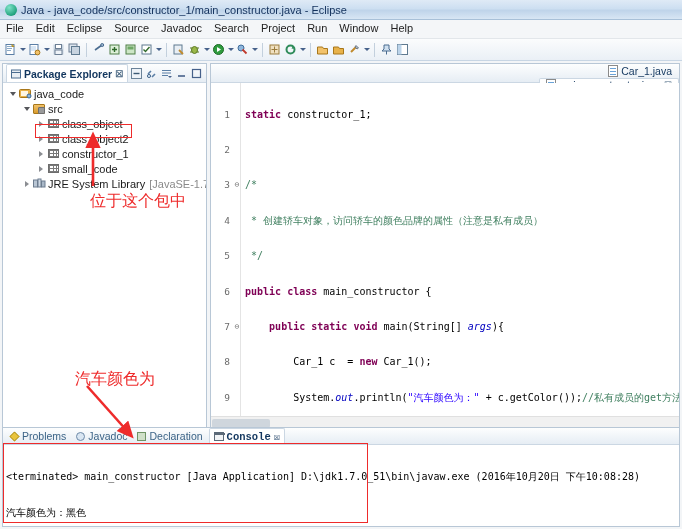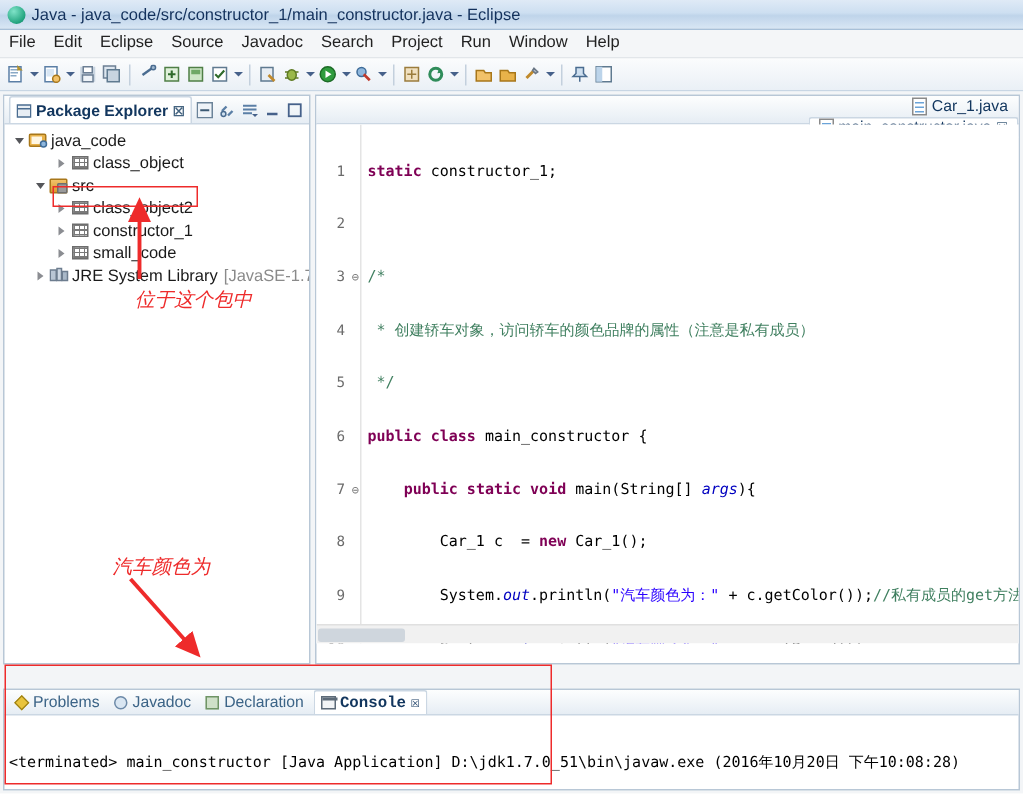--- a/index.html
+++ b/index.html
@@ -221,21 +221,21 @@
   }
   .hthumb {
     position: absolute; left: 1px; top: 2px;
     width: 58px; height: 9px;
     background: #cfd6dd; border-radius: 2px;
   }
 
   
   .console {
     position: absolute;
-    left: 2px; right: 2px; bottom: 2px; height: 68px;
+    left: 2px; right: 2px; bottom: 2px; height: 100px;
     background: #ffffff;
     border: 1px solid #b8c7d6;
   }
   .console-tabbar {
     height: 17px;
     background: linear-gradient(to bottom, #fdfefe, #e6edf4);
     border-bottom: 1px solid #cbd7e3;
     display: flex; align-items: center;
     font-size: 10.5px; color: #3c6487;
     padding-left: 3px;
@@ -266,23 +266,22 @@
 
   
   .ann-box {
     position: absolute;
     border: 1.5px solid #ee2b2b;
     pointer-events: none;
   }
   .ann-text {
     position: absolute;
     color: #ee2b2b;
-    font-size: 13px;
+    font-size: 16px;
     white-space: nowrap;
-    font-style: italic;
   }
   .ann-svg {
     position: absolute; left: 0; top: 0;
     width: 682px; height: 529px;
     pointer-events: none;
   }
 
   
   .pkgico {
     width: 11px; height: 9px;
@@ -530,34 +529,34 @@
           <span class="ticon">
             <svg width="13" height="11" viewBox="0 0 13 11">
                 <rect x="0.5" y="1.5" width="11" height="8" fill="#e8b24a" stroke="#a8771a" rx="1"></rect>
                 <rect x="2" y="3" width="7" height="5" fill="#fff6e2"></rect>
                 <circle cx="10" cy="8" r="2" fill="#8fb7dd" stroke="#3f6c99"></circle>
               </svg>
           </span>
           <span class="tlabel">java_code</span>
         </div>
 
+        <div class="tnode" style="padding-left:18px">
+          <span class="twist open"></span>
+          <span class="ticon">
+              <span class="srcico"></span>
+            </span>
+          <span class="tlabel">src</span>
+        </div>
+
         <div class="tnode" style="padding-left:32px">
           <span class="twist closed"></span>
           <span class="ticon">
               <span class="pkgico"></span>
             </span>
           <span class="tlabel">class_object</span>
-        </div>
-
-        <div class="tnode" style="padding-left:18px">
-          <span class="twist open"></span>
-          <span class="ticon">
-              <span class="srcico"></span>
-            </span>
-          <span class="tlabel">src</span>
         </div>
 
         <div class="tnode" style="padding-left:32px">
           <span class="twist closed"></span>
           <span class="ticon">
               <span class="pkgico"></span>
             </span>
           <span class="tlabel">class_object2</span>
         </div>
 

